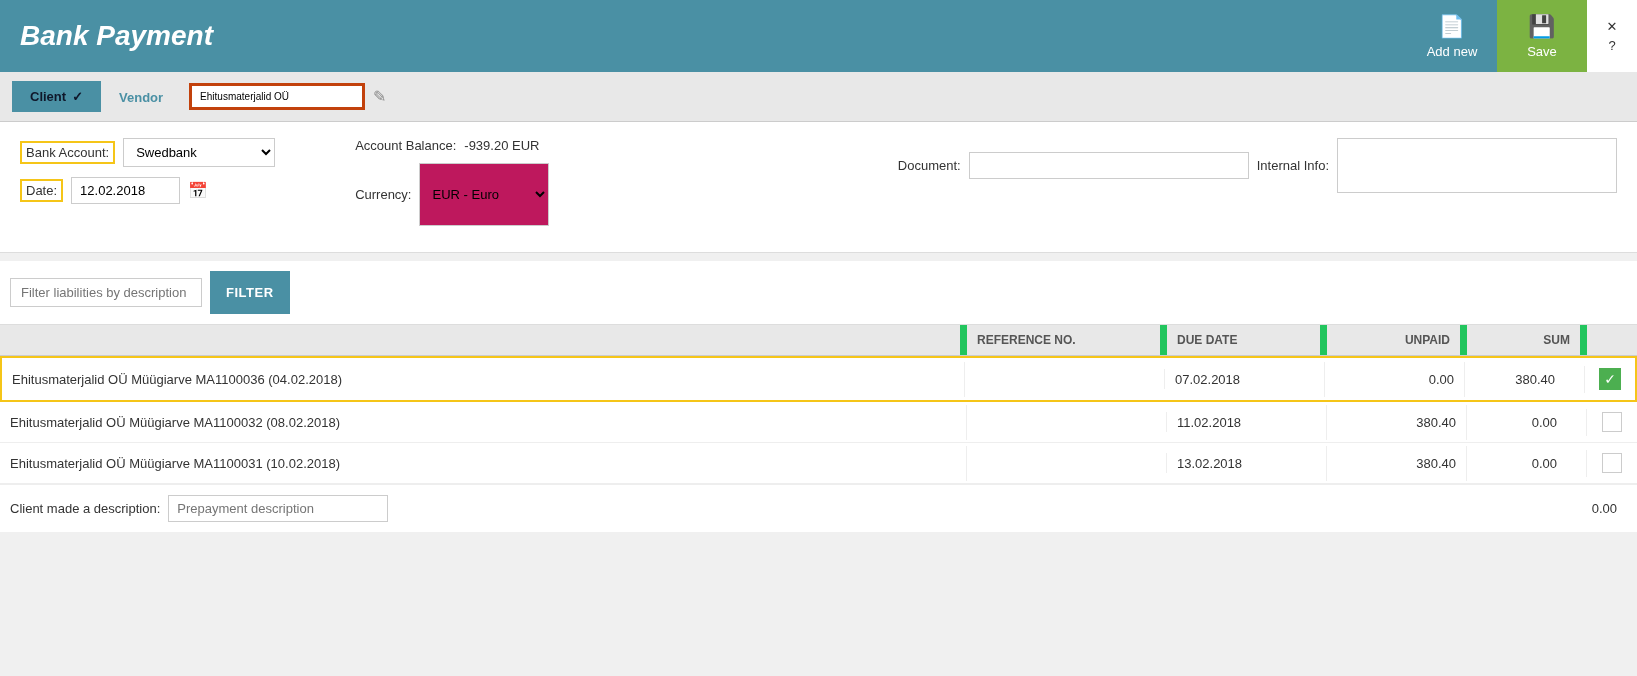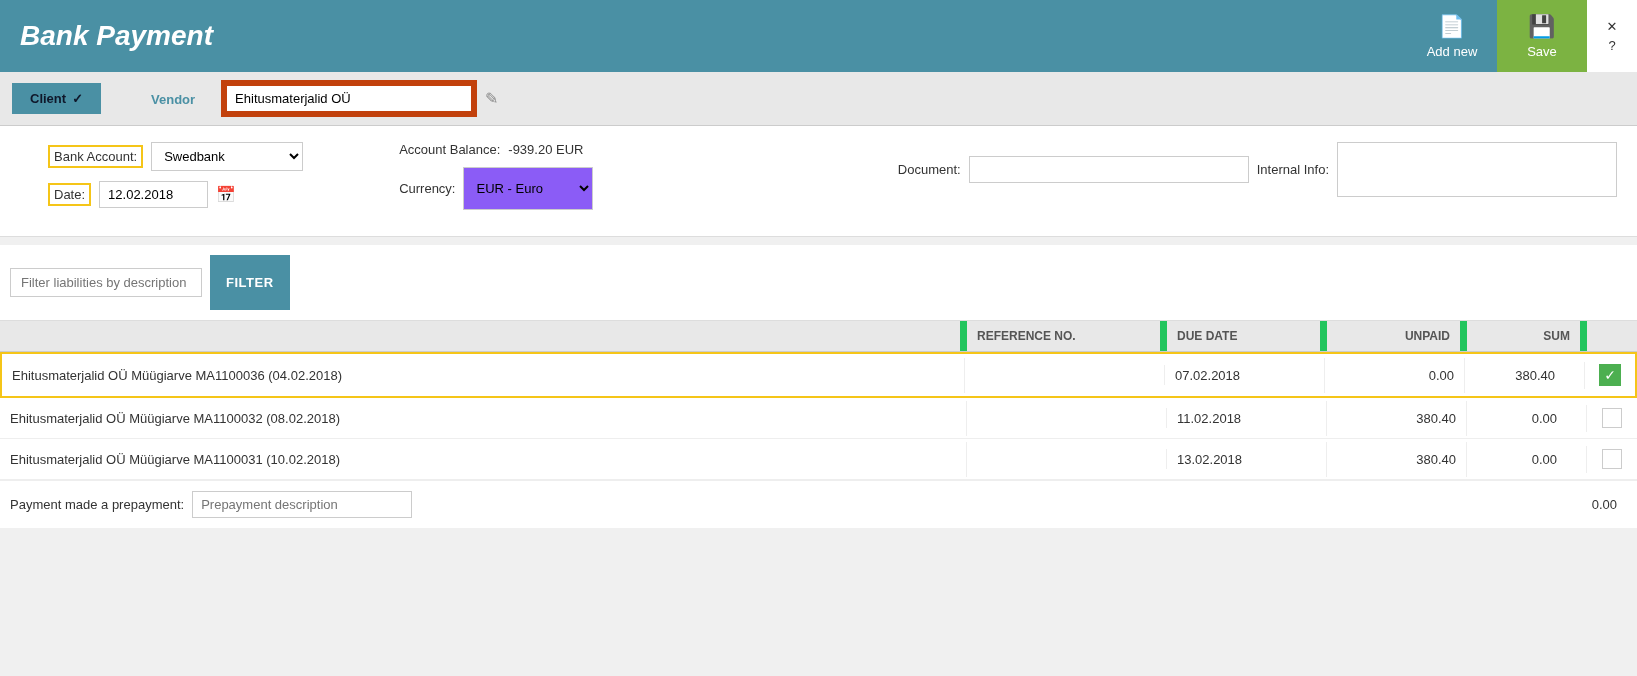--- a/index.html
+++ b/index.html
@@ -61,49 +61,47 @@
       display: flex;
       align-items: center;
       gap: 6px;
     }
     .tab-vendor {
       color: #4a90a4;
       padding: 8px 18px;
       font-size: 15px;
       font-weight: bold;
       cursor: pointer;
-      margin-left: 32px;
     }
     .vendor-field {
       display: flex;
       align-items: center;
       gap: 8px;
       margin-left: 8px;
     }
     .vendor-input {
-      border: 6px solid #c2410c;
-      padding: 5px 8px;
-      width: 256px;
-      font-size: 13px;
+      border: 3px solid #c2410c;
+      padding: 5px 8px;
+      width: 176px;
+      font-size: 10px;
       background: white;
     }
     .edit-icon { color: #888; cursor: pointer; font-size: 16px; }
 
     
     .form-section {
       background: white;
       padding: 16px 20px;
       border-bottom: 1px solid #ddd;
     }
     .form-row {
       display: flex;
       align-items: flex-start;
-      gap: 56px;
+      gap: 40px;
       margin-bottom: 10px;
-      margin-left: 28px;
     }
     .form-group {
       display: flex;
       align-items: center;
       gap: 8px;
     }
     .form-label {
       font-size: 13px;
       color: #333;
       white-space: nowrap;
@@ -126,23 +124,23 @@
       border: 1px solid #ccc;
       padding: 5px 8px;
       font-size: 13px;
       background: white;
       width: 109px;
     }
     .calendar-icon { color: #555; cursor: pointer; font-size: 16px; }
     .account-balance { font-size: 13px; color: #333; }
     .currency-select {
       border: 1px solid #ccc;
-      padding: 12px 8px;
-      font-size: 13px;
-      background: #8b5cf6;
+      padding: 22px 8px;
+      font-size: 13px;
+      background: #be185d;
       width: 130px;
     }
     .document-input {
       border: 1px solid #ccc;
       padding: 5px 8px;
       font-size: 13px;
       background: white;
       width: 280px;
     }
     .internal-info-textarea {
@@ -183,21 +181,21 @@
       border: 1px solid #ccc;
       padding: 6px 10px;
       font-size: 13px;
       width: 192px;
       background: white;
     }
     .filter-btn {
       background: #4a90a4;
       color: white;
       border: none;
-      padding: 20px 16px;
+      padding: 14px 16px;
       font-size: 13px;
       font-weight: bold;
       cursor: pointer;
       letter-spacing: 0.5px;
     }
     .table-header {
       display: grid;
       grid-template-columns: 1fr 200px 160px 140px 120px 50px;
       background: #e8e8e8;
       border-bottom: 1px solid #ccc;
@@ -414,17 +412,17 @@
       <div class="td amount-input">
         <input class="amount-field" type="text" value="0.00" style="">
       </div>
       <div class="td" style="display:flex;align-items:center;justify-content:center;">
         <div class="checkbox-empty"></div>
       </div>
     </div>
     </div>
 
   <div class="prepayment-row">
-    <span class="prepayment-label">Payment made a prepayment:</span>
+    <span class="prepayment-label">Client made a description:</span>
     <input class="prepayment-input" type="text" placeholder="Prepayment description" style="">
     <span class="prepayment-amount">0.00</span>
   </div>
 </div>
 
 </body></html>

